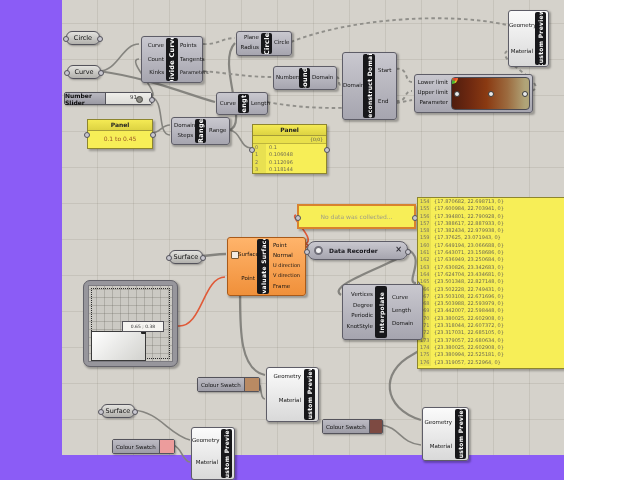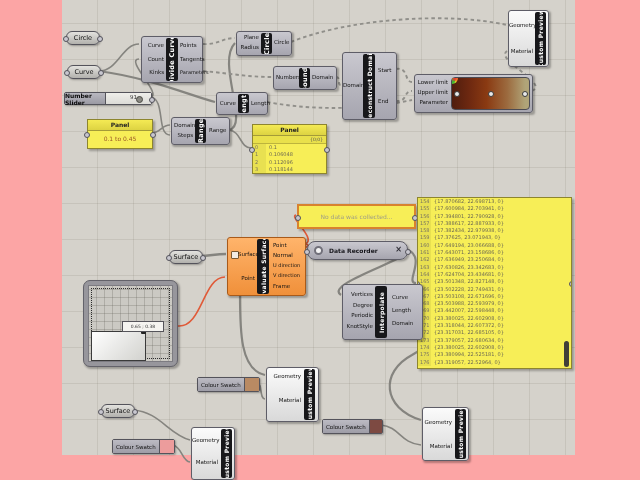--- a/index.html
+++ b/index.html
@@ -1,16 +1,16 @@
 <!DOCTYPE html>
 <html><head>
 <meta charset="utf-8">
 <style>
   html,body{margin:0;padding:0;background:#fff;font-family:"DejaVu Sans","Liberation Sans",sans-serif;}
-  #stage{position:relative;width:640px;height:480px;background:#fca5a5;overflow:hidden;}
+  #stage{position:relative;width:564px;height:480px;background:#8b5cf6;overflow:hidden;}
   #canvas{position:absolute;left:62px;top:0;width:513px;height:455px;background:#d5d2cb;
     background-image:
       repeating-linear-gradient(0deg, transparent 0 35px, rgba(110,105,90,0.14) 35px 36px),
       repeating-linear-gradient(90deg, transparent 0 35px, rgba(110,105,90,0.14) 35px 36px);}
   #wires{position:absolute;left:0;top:0;width:640px;height:480px;z-index:1;pointer-events:none;}
   .abs{position:absolute;}
   .comp{position:absolute;z-index:2;background:linear-gradient(#c9c8cf,#a6a5af);border:1px solid #5e5d67;border-radius:3px;box-shadow:1.5px 1.5px 2px rgba(0,0,0,0.28);}
   .comp.orange{background:linear-gradient(#ffb46b,#f0903a);border-color:#a85a1a;}
   .band{position:absolute;top:1px;bottom:1px;background:#17171a;color:#fff;writing-mode:vertical-rl;transform:rotate(180deg);display:flex;align-items:center;justify-content:center;font-weight:bold;font-size:6.5px;border-radius:2px;letter-spacing:0.3px;white-space:nowrap;overflow:hidden;}
   .port{position:absolute;font-size:5.5px;color:#141414;white-space:nowrap;line-height:1;z-index:3;}

